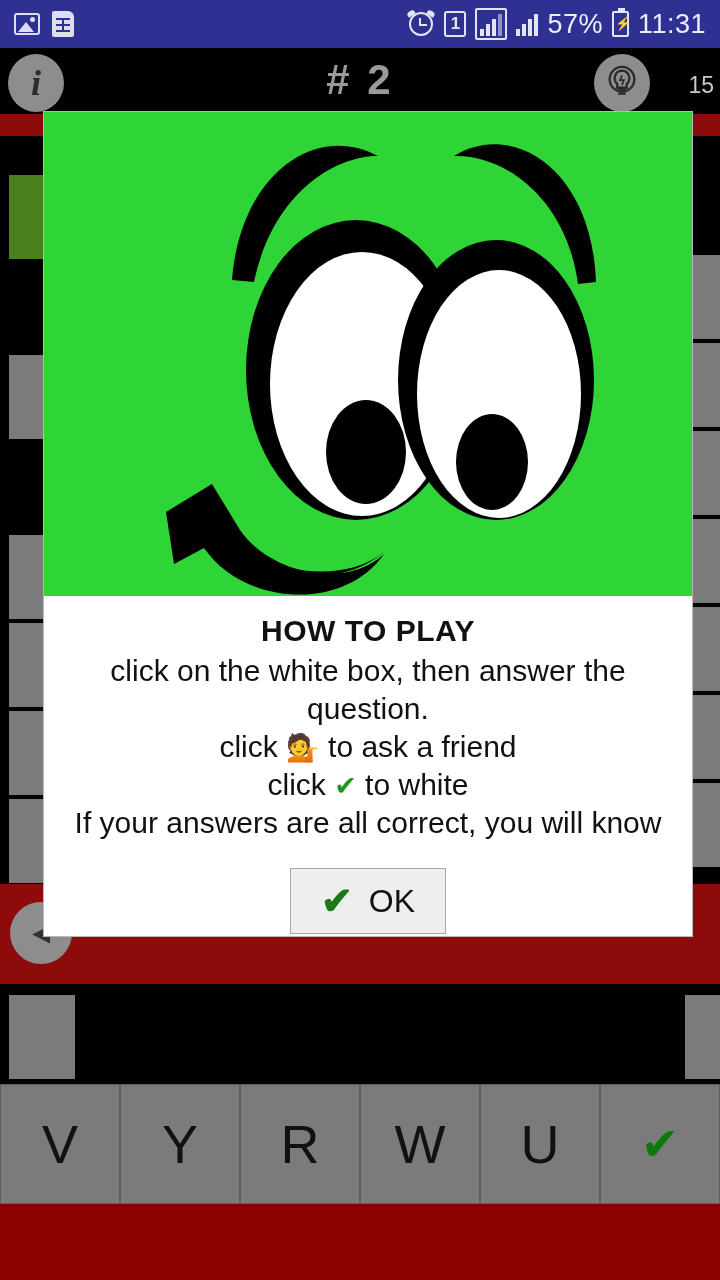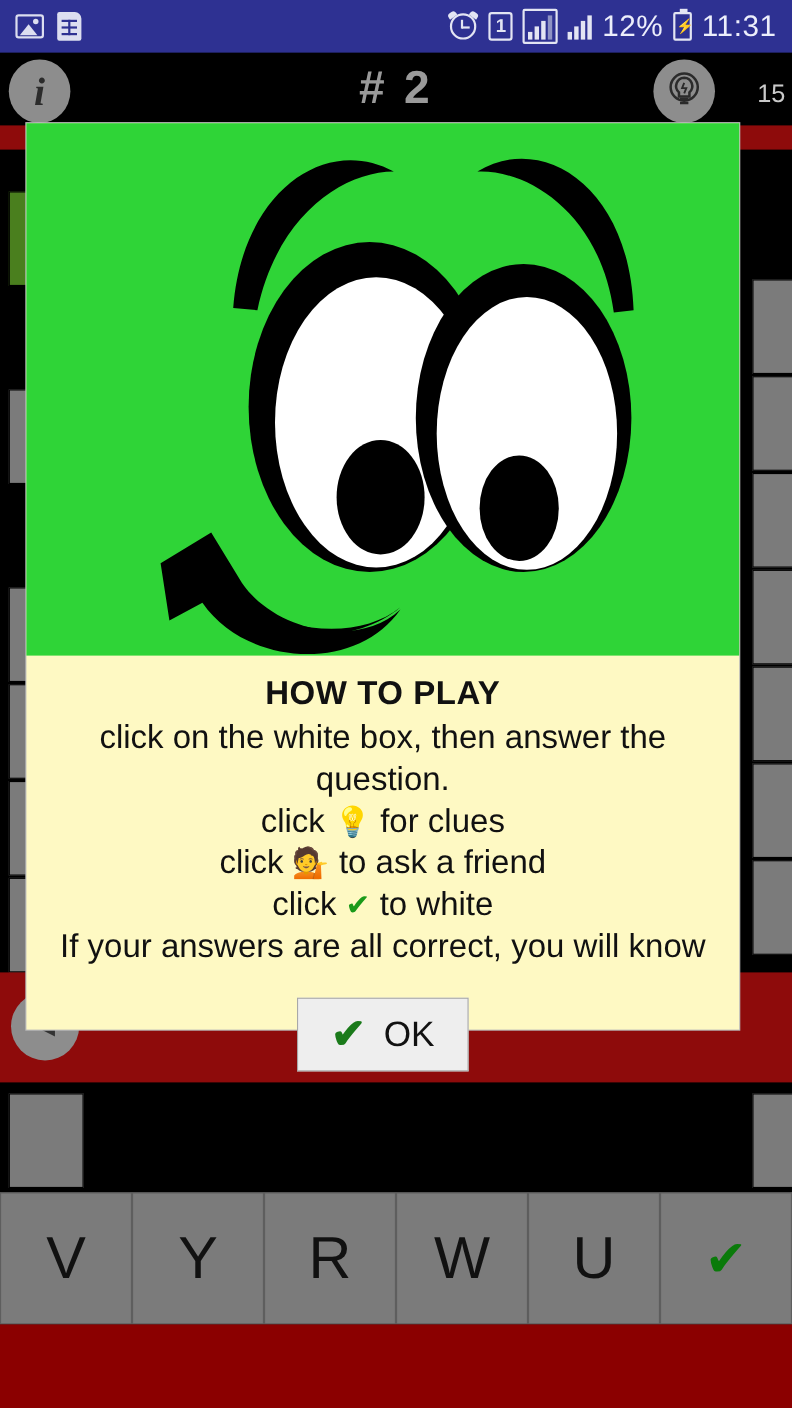--- a/index.html
+++ b/index.html
@@ -94,22 +94,22 @@
     color:#111; font-size:54px; font-weight:500; }
   .kb-key.check{ color:#0a7a0a; font-size:46px; }
   .circ-btn{
     position:absolute; width:62px; height:62px; border-radius:50%;
     background:#8d8d8d; display:flex; align-items:center; justify-content:center;
     color:#333; font-size:30px;
   }
 
   
   #dialog{
-    position:absolute; left:24px; top:112px; width:648px; height:824px;
-    background:#fef9c3; box-shadow:0 0 0 1px #b9b9b9;
+    position:absolute; left:44px; top:112px; width:648px; height:824px;
+    background:#ffffff; box-shadow:0 0 0 1px #b9b9b9;
   }
   #dlg-image{ width:100%; height:484px; background:#2fd437; position:relative; overflow:hidden; }
   #dlg-image svg{ position:absolute; left:0; top:0; width:100%; height:100%; }
 
   #dlg-body{ padding:18px 18px 0 18px; text-align:center; }
   #dlg-title{ font-size:30px; font-weight:bold; color:#111; margin-bottom:4px; letter-spacing:0.5px;}
   .dlg-line{ font-size:30px; color:#111; line-height:1.27; }
   .emo{ font-size:27px; }
 
   #dlg-actions{ display:flex; justify-content:center; margin-top:26px; }
@@ -142,21 +142,21 @@
           <i></i>
           <i></i>
         </span>
     </span>
     <span class="ico-sig">
         <i></i>
         <i></i>
         <i></i>
         <i></i>
       </span>
-    <span class="sb-text">12%</span>
+    <span class="sb-text">57%</span>
     <span class="ico-batt"></span>
     <span class="sb-text">11:31</span>
   </div>
 </div>
 
 <div id="gameheader">
   <div class="hdr-circle" id="info-btn">
     <span class="glyph">i</span>
   </div>
   <div id="puzzle-num"># 2</div>
@@ -228,23 +228,20 @@
       <path d="M122 400 L168 372 L196 418 C226 462 302 478 340 442 C300 500 200 494 160 436 L130 452 Z" fill="#000"></path>
       <path d="M150 404 C178 466 286 486 340 440 C296 476 200 462 172 400 Z" fill="#000"></path>
     </svg>
   </div>
 
   <div id="dlg-body">
     <div id="dlg-title">HOW TO PLAY</div>
 
     <div class="dlg-line">click on the white box, then answer the question.</div>
 
-    <div class="dlg-line">
-      <span>click </span><span class="emo">💡</span><span> for clues</span>
-    </div>
 
     <div class="dlg-line">
       <span>click </span><span class="emo">💁</span><span> to ask a friend</span>
     </div>
 
     <div class="dlg-line">
       <span>click </span><span class="emo" style="color:#1a9a1a;">✔</span><span> to white</span>
     </div>
 
     <div class="dlg-line">If your answers are all correct, you will know</div>

